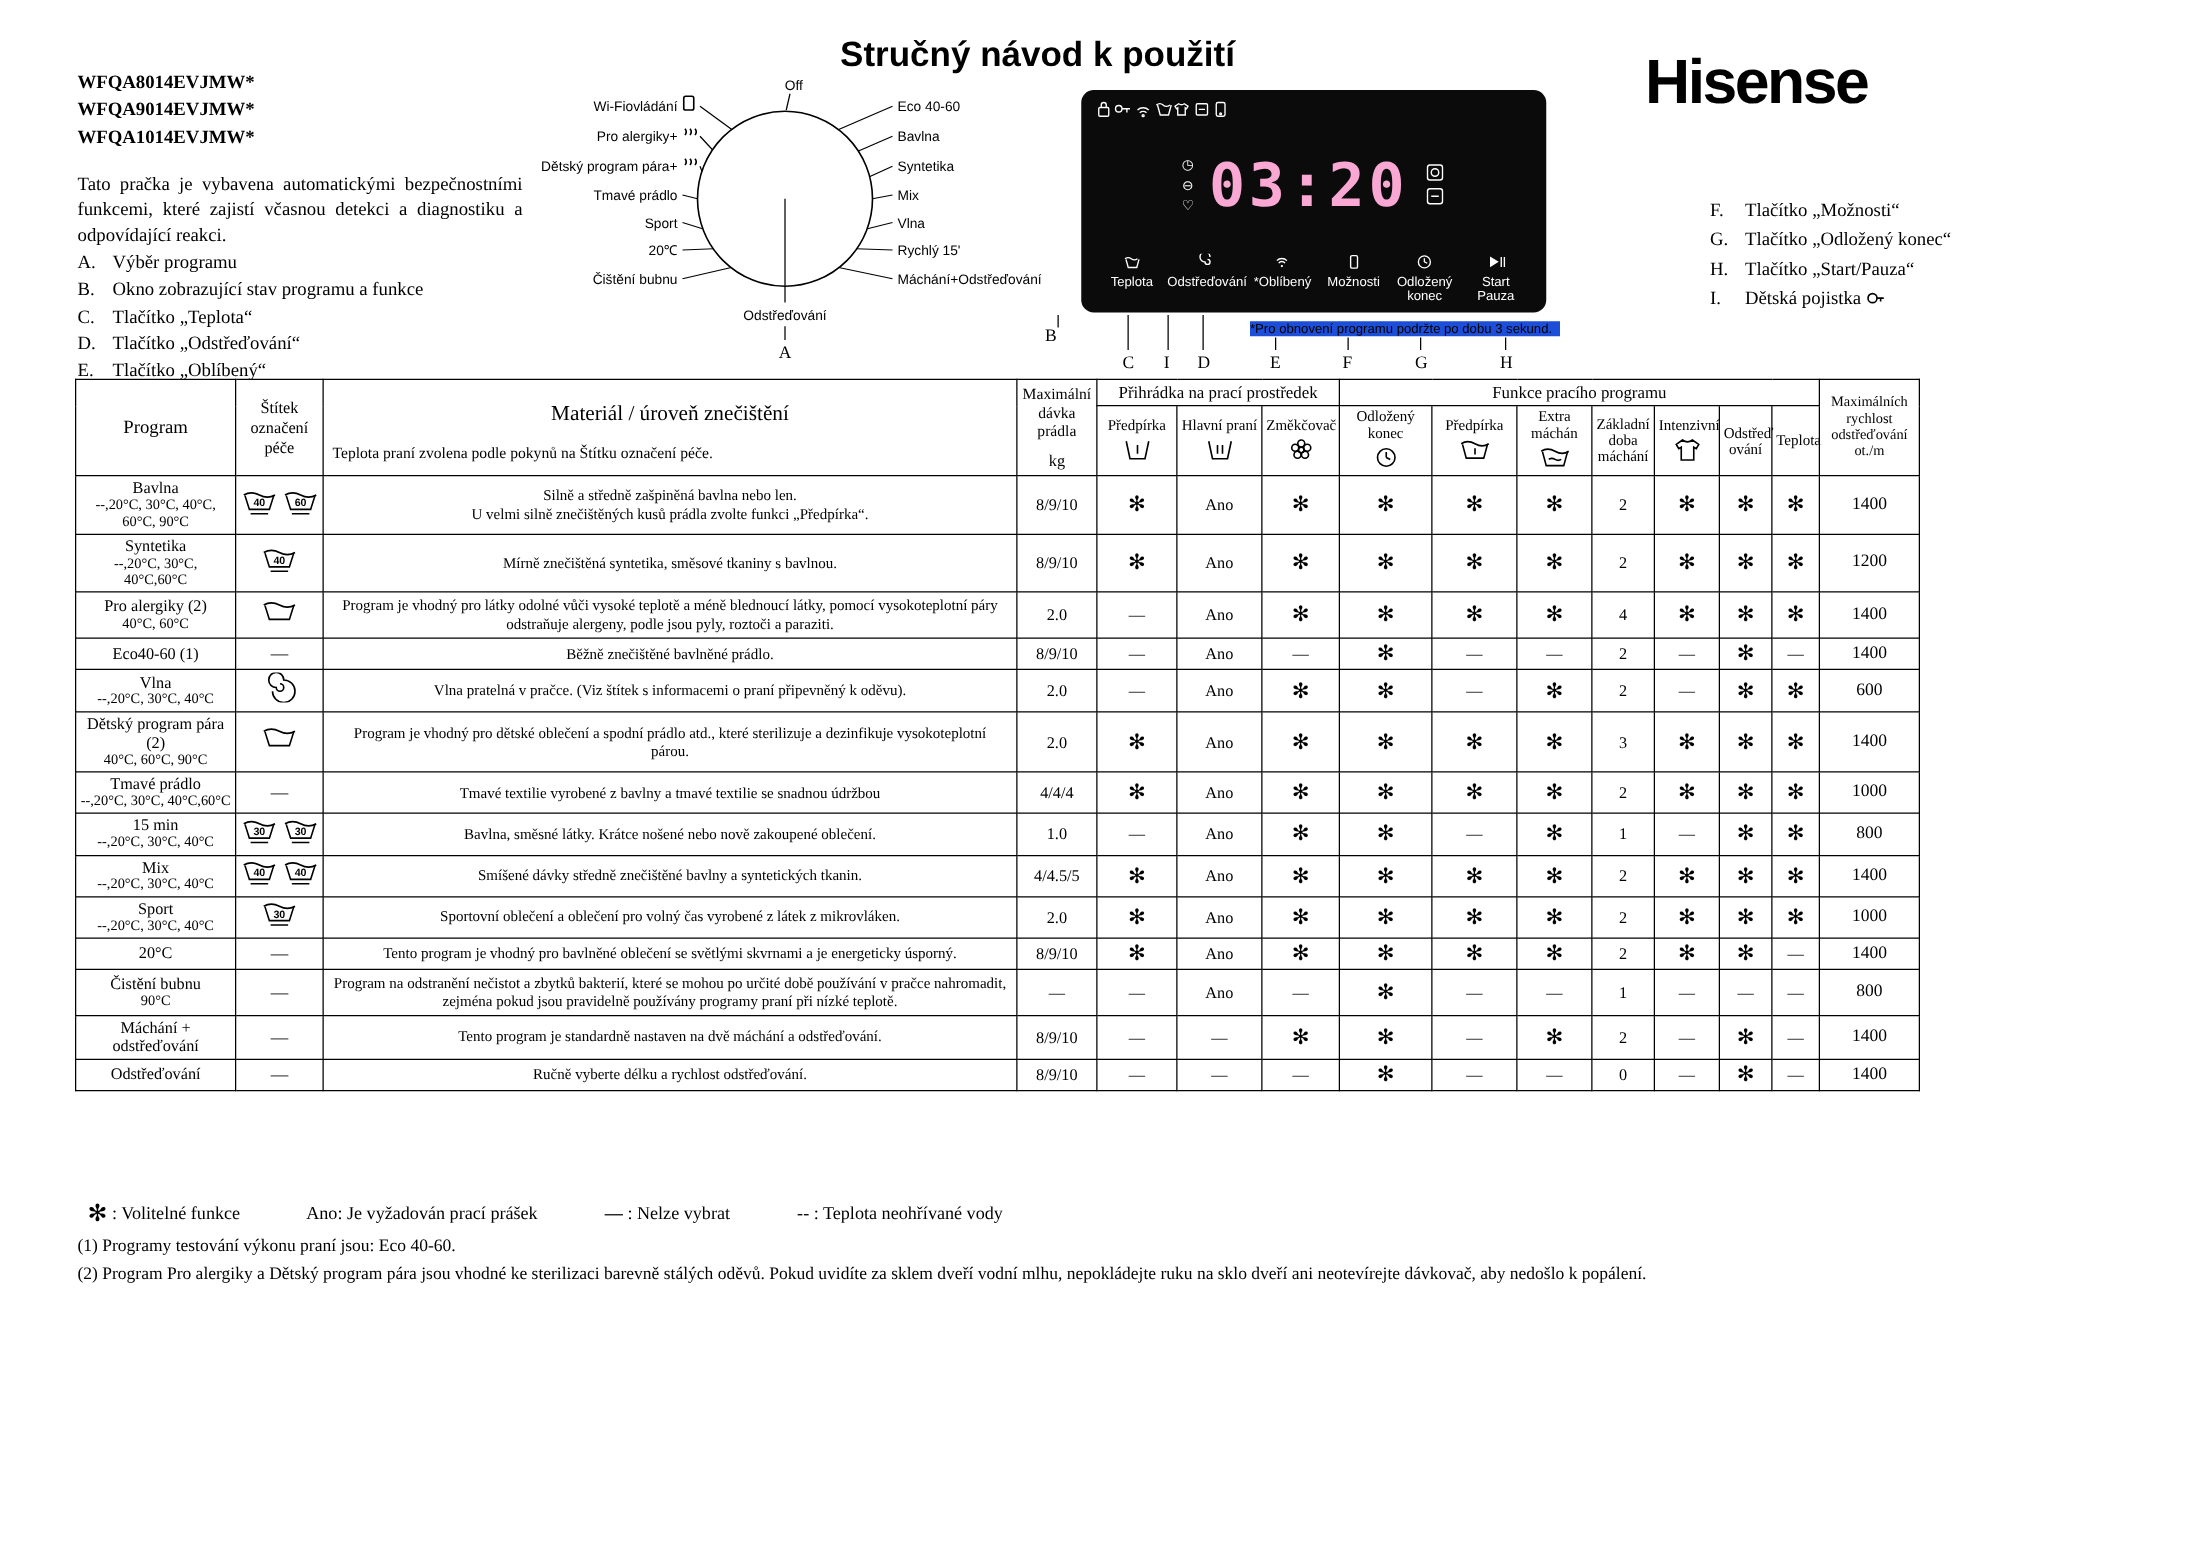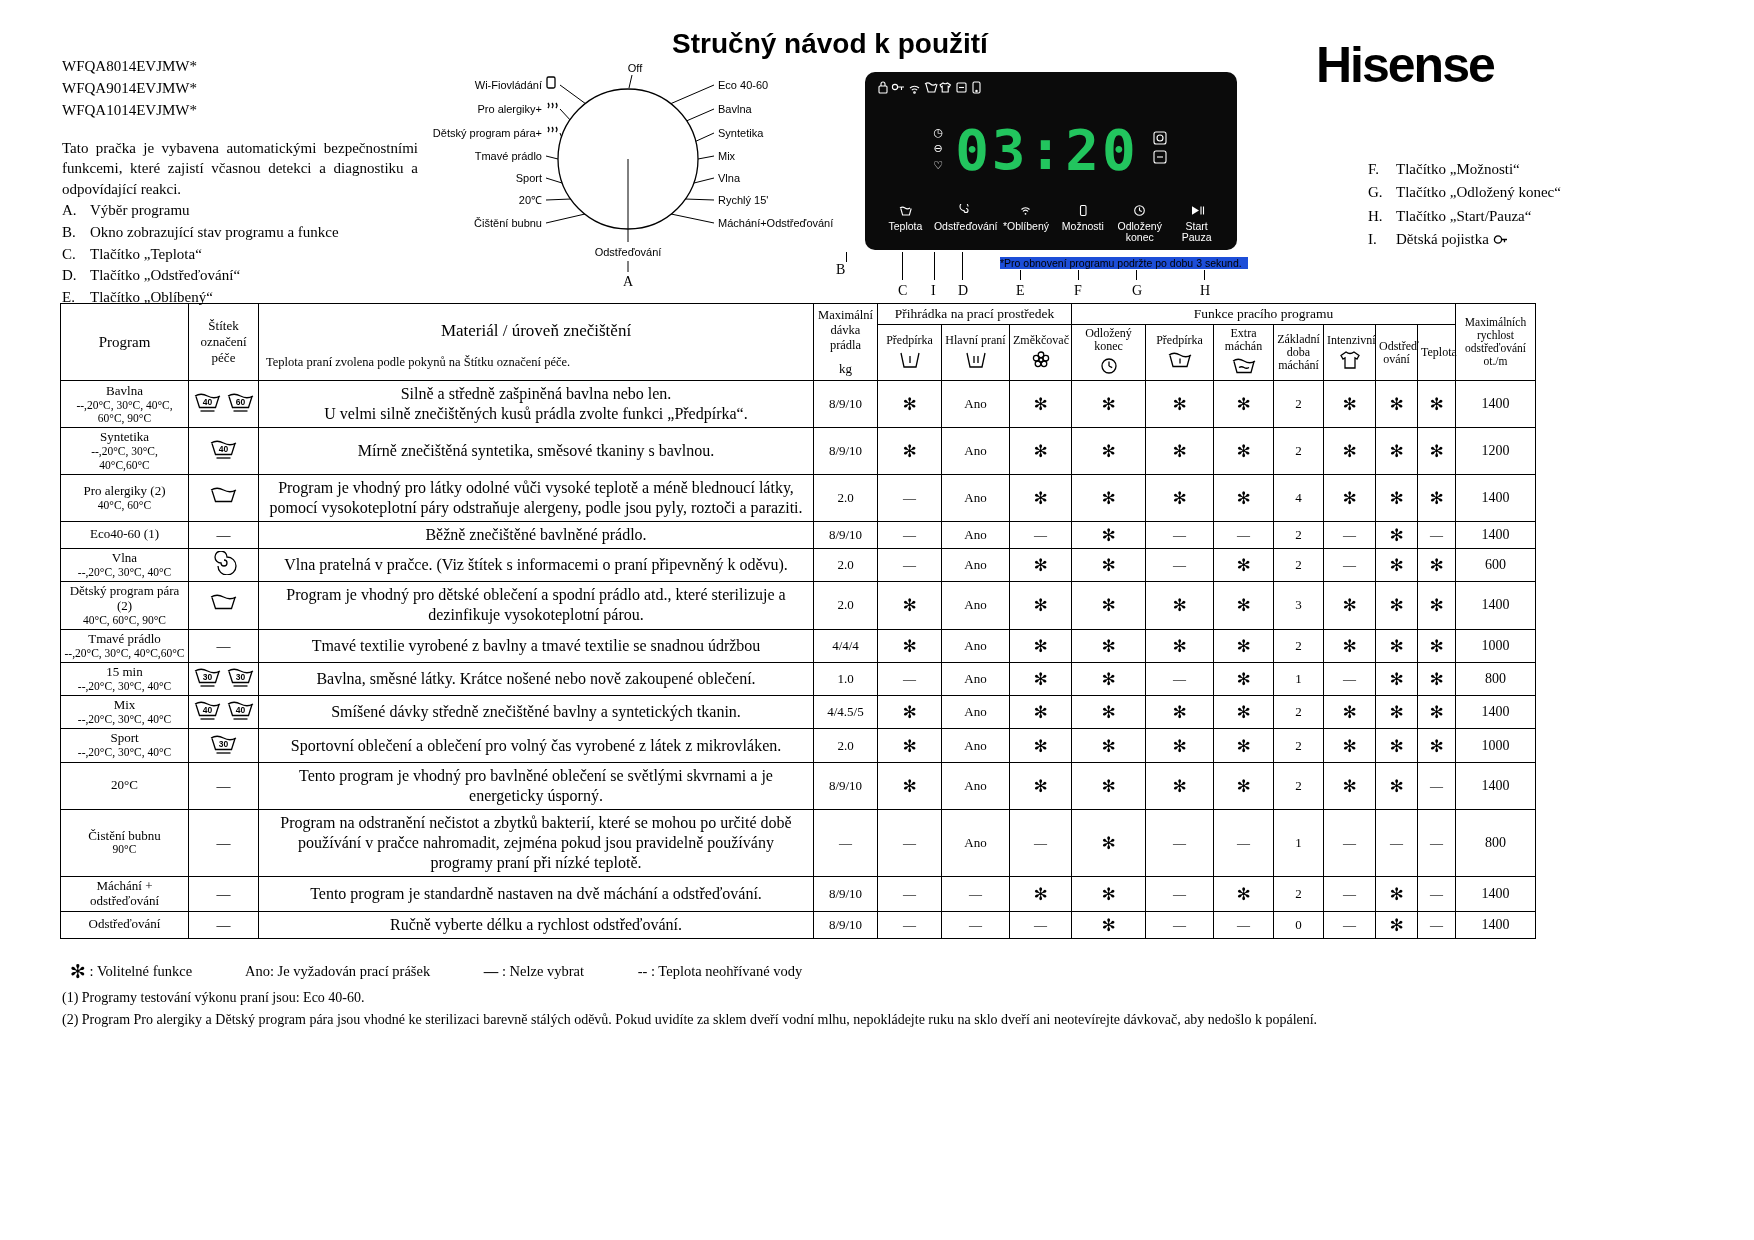--- a/index.html
+++ b/index.html
@@ -4,21 +4,21 @@
 <style>
   * { margin:0; padding:0; box-sizing:border-box; }
   html,body { background:#fff; }
   body {
     width:1754px; height:1240px; position:relative; overflow:hidden;
     color:#000; font-family:"Liberation Serif", serif;
   }
   .abs { position:absolute; }
 
   
-  .models { left:62px; top:56px; font-weight:normal; font-size:15px; line-height:1.45; }
+  .models { left:62px; top:56px; font-weight:bold; font-size:15px; line-height:1.45; }
   .page-title { left:480px; top:28px; width:700px; text-align:center;
     font-family:"Liberation Sans", sans-serif; font-weight:bold; font-size:28px; }
   .brand { left:1316px; top:36px; font-family:"Liberation Sans", sans-serif;
     font-weight:700; font-size:50px; letter-spacing:-2px; }
   .intro { left:62px; top:138px; width:356px; font-size:15px; line-height:1.35; text-align:justify; }
   .legend { font-size:15px; }
   .legend-left  { left:62px;  top:200px; line-height:1.45; }
   .legend-right { left:1368px; top:158px; line-height:1.55; }
   .legend .lk { display:inline-block; width:28px; }
   .legend .ii { vertical-align:-2px; margin-left:4px; }
@@ -34,22 +34,22 @@
   .k  { fill:none; stroke:#000; stroke-width:1.3; }
   .kw { fill:none; stroke:#fff; stroke-width:1.1; }
 
   
   .panel { left:865px; top:72px; width:372px; height:178px; background:#0b0b0b;
     border-radius:10px; padding:7px 12px 6px; display:flex; flex-direction:column; }
   .status-row { display:flex; justify-content:center; }
   .time-row { display:flex; align-items:center; justify-content:center; gap:12px; flex:1; }
   .side-icons { color:#fff; font-size:11px; line-height:1.5; text-align:center;
     font-family:"DejaVu Sans", sans-serif; }
-  .time { color:#22c55e; font-family:"DejaVu Sans Mono", monospace; font-weight:bold;
-    font-size:56px; letter-spacing:3px; }
+  .time { color:#f9a8d4; font-family:"DejaVu Sans Mono", monospace; font-weight:bold;
+    font-size:48px; letter-spacing:3px; }
   .btn-row { display:flex; justify-content:space-between; }
   .panel-btn { flex:1; text-align:center; color:#fff;
     font-family:"Liberation Sans", sans-serif; font-size:10.5px; }
   .panel-btn .lbl { white-space:pre-line; line-height:1.1; }
   .bic { height:13px; margin-bottom:2px; }
 
   .panel-note { left:1000px; top:257px; width:248px; font-size:10.5px;
     font-family:"Liberation Sans", sans-serif; background:#1d4ed8; z-index:3; }
   .marker { font-size:14px; z-index:4; }
   .mline { width:1px; background:#000; z-index:1; }
@@ -66,21 +66,21 @@
   .h-load .kg { margin-top:8px; font-size:13px; }
   .h-speed { font-size:11.5px; line-height:1.15; }
   .mat-title { font-size:17px; padding-top:8px; }
   .mat-sub { font-size:12.5px; text-align:left; padding:14px 4px 2px; }
   .sh-label { font-size:12px; line-height:1.1; }
   .sh-icon { height:22px; margin-top:3px; }
   .c-prog .p-name { font-size:13px; line-height:1.15; }
   .c-prog .p-temps { font-size:11.5px; line-height:1.15; white-space:pre-line; }
   .c-care { }
   .c-care .dash { font-size:14px; }
-  .c-mat { text-align:left; padding:3px 8px !important; font-size:16px;
+  .c-mat { text-align:left; padding:3px 8px !important; font-size:12px;
     line-height:1.25; white-space:pre-line;margin-left:36px; }
   .c-load { font-size:13px; }
   .c-val { font-size:13px; }
   td.ast { font-size:17px; font-family:"DejaVu Sans", sans-serif; }
   .c-speed { font-size:14px; }
 
   
   .foot-legend { left:70px; top:960px; font-size:14.5px; }
   .legend-seg { margin-right:50px; }
   .seg-sym.big { font-size:19px; font-family:"DejaVu Sans", sans-serif; vertical-align:-2px; }

